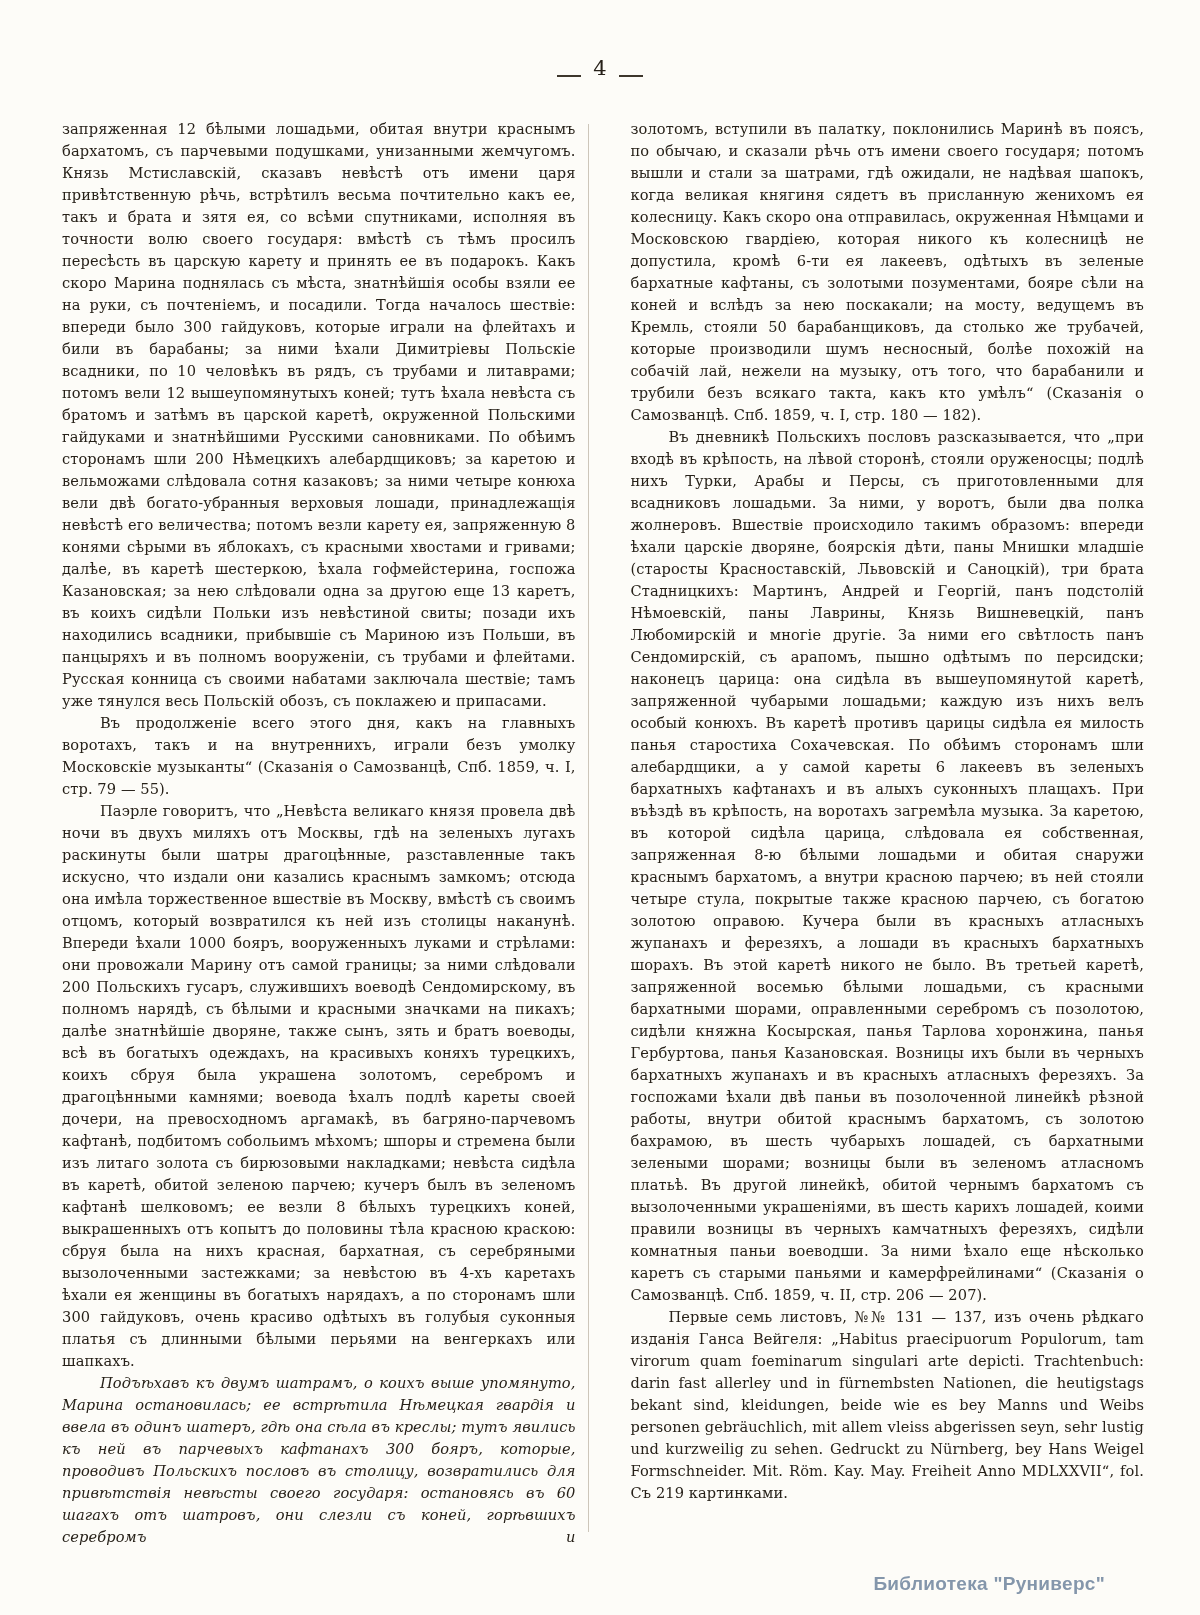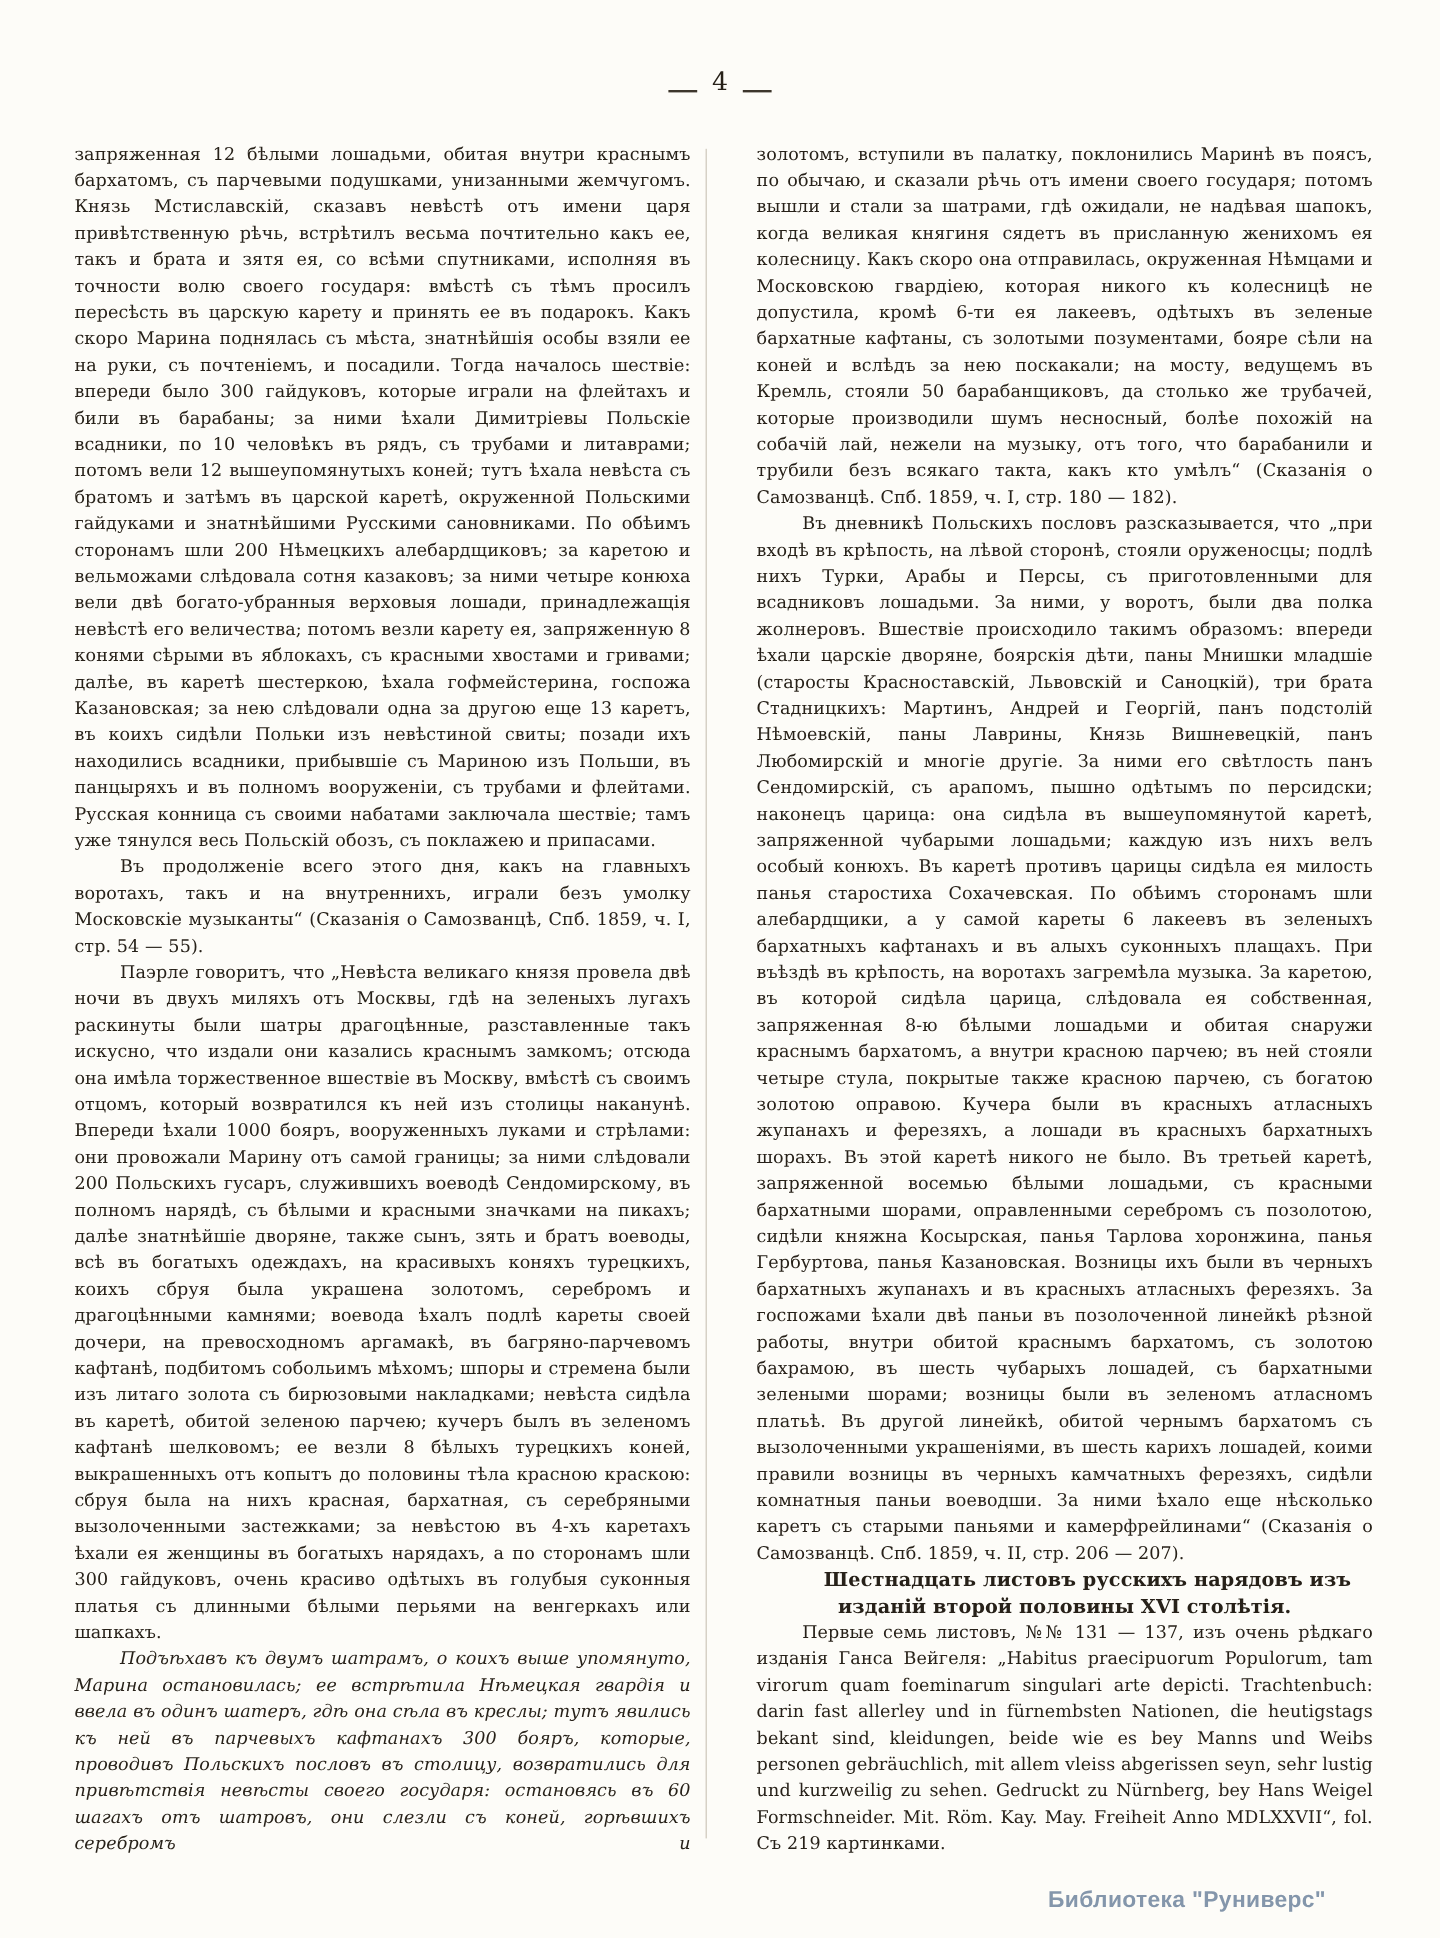--- a/index.html
+++ b/index.html
@@ -105,29 +105,28 @@
       <span class="rule"></span>
     </div>
   </div>
 
   <div class="divider"></div>
 
   <div class="columns">
 
     <div class="col">
       <p class="cont">запряженная 12 бѣлыми лошадьми, обитая внутри краснымъ бархатомъ, съ парчевыми подушками, унизанными жемчугомъ. Князь Мстиславскій, сказавъ невѣстѣ отъ имени царя привѣтственную рѣчь, встрѣтилъ весьма почтительно какъ ее, такъ и брата и зятя ея, со всѣми спутниками, исполняя въ точности волю своего государя: вмѣстѣ съ тѣмъ просилъ пересѣсть въ царскую карету и принять ее въ подарокъ. Какъ скоро Марина поднялась съ мѣста, знатнѣйшія особы взяли ее на руки, съ почтеніемъ, и посадили. Тогда началось шествіе: впереди было 300 гайдуковъ, которые играли на флейтахъ и били въ барабаны; за ними ѣхали Димитріевы Польскіе всадники, по 10 человѣкъ въ рядъ, съ трубами и литаврами; потомъ вели 12 вышеупомянутыхъ коней; тутъ ѣхала невѣста съ братомъ и затѣмъ въ царской каретѣ, окруженной Польскими гайдуками и знатнѣйшими Русскими сановниками. По обѣимъ сторонамъ шли 200 Нѣмецкихъ алебардщиковъ; за каретою и вельможами слѣдовала сотня казаковъ; за ними четыре конюха вели двѣ богато-убранныя верховыя лошади, принадлежащія невѣстѣ его величества; потомъ везли карету ея, запряженную 8 конями сѣрыми въ яблокахъ, съ красными хвостами и гривами; далѣе, въ каретѣ шестеркою, ѣхала гофмейстерина, госпожа Казановская; за нею слѣдовали одна за другою еще 13 каретъ, въ коихъ сидѣли Польки изъ невѣстиной свиты; позади ихъ находились всадники, прибывшіе съ Мариною изъ Польши, въ панцыряхъ и въ полномъ вооруженіи, съ трубами и флейтами. Русская конница съ своими набатами заключала шествіе; тамъ уже тянулся весь Польскій обозъ, съ поклажею и припасами.</p>
-      <p>Въ продолженіе всего этого дня, какъ на главныхъ воротахъ, такъ и на внутреннихъ, играли безъ умолку Московскіе музыканты“ (Сказанія о Самозванцѣ, Спб. 1859, ч. I, стр. 54 — 55).</p>
+      <p>Въ продолженіе всего этого дня, какъ на главныхъ воротахъ, такъ и на внутреннихъ, играли безъ умолку Московскіе музыканты“ (Сказанія о Самозванцѣ, Спб. 1859, ч. I, стр. 79 — 55).</p>
       <p>Паэрле говоритъ, что „Невѣста великаго князя провела двѣ ночи въ двухъ миляхъ отъ Москвы, гдѣ на зеленыхъ лугахъ раскинуты были шатры драгоцѣнные, разставленные такъ искусно, что издали они казались краснымъ замкомъ; отсюда она имѣла торжественное вшествіе въ Москву, вмѣстѣ съ своимъ отцомъ, который возвратился къ ней изъ столицы наканунѣ. Впереди ѣхали 1000 бояръ, вооруженныхъ луками и стрѣлами: они провожали Марину отъ самой границы; за ними слѣдовали 200 Польскихъ гусаръ, служившихъ воеводѣ Сендомирскому, въ полномъ нарядѣ, съ бѣлыми и красными значками на пикахъ; далѣе знатнѣйшіе дворяне, также сынъ, зять и братъ воеводы, всѣ въ богатыхъ одеждахъ, на красивыхъ коняхъ турецкихъ, коихъ сбруя была украшена золотомъ, серебромъ и драгоцѣнными камнями; воевода ѣхалъ подлѣ кареты своей дочери, на превосходномъ аргамакѣ, въ багряно-парчевомъ кафтанѣ, подбитомъ собольимъ мѣхомъ; шпоры и стремена были изъ литаго золота съ бирюзовыми накладками; невѣста сидѣла въ каретѣ, обитой зеленою парчею; кучеръ былъ въ зеленомъ кафтанѣ шелковомъ; ее везли 8 бѣлыхъ турецкихъ коней, выкрашенныхъ отъ копытъ до половины тѣла красною краскою: сбруя была на нихъ красная, бархатная, съ серебряными вызолоченными застежками; за невѣстою въ 4-хъ каретахъ ѣхали ея женщины въ богатыхъ нарядахъ, а по сторонамъ шли 300 гайдуковъ, очень красиво одѣтыхъ въ голубыя суконныя платья съ длинными бѣлыми перьями на венгеркахъ или шапкахъ.</p>
       <p class="runs-on">Подъѣхавъ къ двумъ шатрамъ, о коихъ выше упомянуто, Марина остановилась; ее встрѣтила Нѣмецкая гвардія и ввела въ одинъ шатеръ, гдѣ она сѣла въ креслы; тутъ явились къ ней въ парчевыхъ кафтанахъ 300 бояръ, которые, проводивъ Польскихъ пословъ въ столицу, возвратились для привѣтствія невѣсты своего государя: остановясь въ 60 шагахъ отъ шатровъ, они слезли съ коней, горѣвшихъ серебромъ и</p>
     </div>
 
     <div class="col">
       <p class="cont">золотомъ, вступили въ палатку, поклонились Маринѣ въ поясъ, по обычаю, и сказали рѣчь отъ имени своего государя; потомъ вышли и стали за шатрами, гдѣ ожидали, не надѣвая шапокъ, когда великая княгиня сядетъ въ присланную женихомъ ея колесницу. Какъ скоро она отправилась, окруженная Нѣмцами и Московскою гвардіею, которая никого къ колесницѣ не допустила, кромѣ 6-ти ея лакеевъ, одѣтыхъ въ зеленые бархатные кафтаны, съ золотыми позументами, бояре сѣли на коней и вслѣдъ за нею поскакали; на мосту, ведущемъ въ Кремль, стояли 50 барабанщиковъ, да столько же трубачей, которые производили шумъ несносный, болѣе похожій на собачій лай, нежели на музыку, отъ того, что барабанили и трубили безъ всякаго такта, какъ кто умѣлъ“ (Сказанія о Самозванцѣ. Спб. 1859, ч. I, стр. 180 — 182).</p>
       <p>Въ дневникѣ Польскихъ пословъ разсказывается, что „при входѣ въ крѣпость, на лѣвой сторонѣ, стояли оруженосцы; подлѣ нихъ Турки, Арабы и Персы, съ приготовленными для всадниковъ лошадьми. За ними, у воротъ, были два полка жолнеровъ. Вшествіе происходило такимъ образомъ: впереди ѣхали царскіе дворяне, боярскія дѣти, паны Мнишки младшіе (старосты Красноставскій, Львовскій и Саноцкій), три брата Стадницкихъ: Мартинъ, Андрей и Георгій, панъ подстолій Нѣмоевскій, паны Лаврины, Князь Вишневецкій, панъ Любомирскій и многіе другіе. За ними его свѣтлость панъ Сендомирскій, съ арапомъ, пышно одѣтымъ по персидски; наконецъ царица: она сидѣла въ вышеупомянутой каретѣ, запряженной чубарыми лошадьми; каждую изъ нихъ велъ особый конюхъ. Въ каретѣ противъ царицы сидѣла ея милость панья старостиха Сохачевская. По обѣимъ сторонамъ шли алебардщики, а у самой кареты 6 лакеевъ въ зеленыхъ бархатныхъ кафтанахъ и въ алыхъ суконныхъ плащахъ. При въѣздѣ въ крѣпость, на воротахъ загремѣла музыка. За каретою, въ которой сидѣла царица, слѣдовала ея собственная, запряженная 8-ю бѣлыми лошадьми и обитая снаружи краснымъ бархатомъ, а внутри красною парчею; въ ней стояли четыре стула, покрытые также красною парчею, съ богатою золотою оправою. Кучера были въ красныхъ атласныхъ жупанахъ и ферезяхъ, а лошади въ красныхъ бархатныхъ шорахъ. Въ этой каретѣ никого не было. Въ третьей каретѣ, запряженной восемью бѣлыми лошадьми, съ красными бархатными шорами, оправленными серебромъ съ позолотою, сидѣли княжна Косырская, панья Тарлова хоронжина, панья Гербуртова, панья Казановская. Возницы ихъ были въ черныхъ бархатныхъ жупанахъ и въ красныхъ атласныхъ ферезяхъ. За госпожами ѣхали двѣ паньи въ позолоченной линейкѣ рѣзной работы, внутри обитой краснымъ бархатомъ, съ золотою бахрамою, въ шесть чубарыхъ лошадей, съ бархатными зелеными шорами; возницы были въ зеленомъ атласномъ платьѣ. Въ другой линейкѣ, обитой чернымъ бархатомъ съ вызолоченными украшеніями, въ шесть карихъ лошадей, коими правили возницы въ черныхъ камчатныхъ ферезяхъ, сидѣли комнатныя паньи воеводши. За ними ѣхало еще нѣсколько каретъ съ старыми паньями и камерфрейлинами“ (Сказанія о Самозванцѣ. Спб. 1859, ч. II, стр. 206 — 207).</p>
-      <p class="section-heading">Шестнадцать листовъ русскихъ нарядовъ изъ изданій второй половины XVI столѣтія.</p>
       <p>Первые семь листовъ, №№ 131 — 137, изъ очень рѣдкаго изданія Ганса Вейгеля: „Habitus praecipuorum Populorum, tam virorum quam foeminarum singulari arte depicti. Trachtenbuch: darin fast allerley und in fürnembsten Nationen, die heutigstags bekant sind, kleidungen, beide wie es bey Manns und Weibs personen gebräuchlich, mit allem vleiss abgerissen seyn, sehr lustig und kurzweilig zu sehen. Gedruckt zu Nürnberg, bey Hans Weigel Formschneider. Mit. Röm. Kay. May. Freiheit Anno MDLXXVII“, fol. Съ 219 картинками.</p>
     </div>
 
   </div>
 
   <div class="watermark">Библиотека "Руниверс"</div>
 
 </div>
 
 </body></html>

